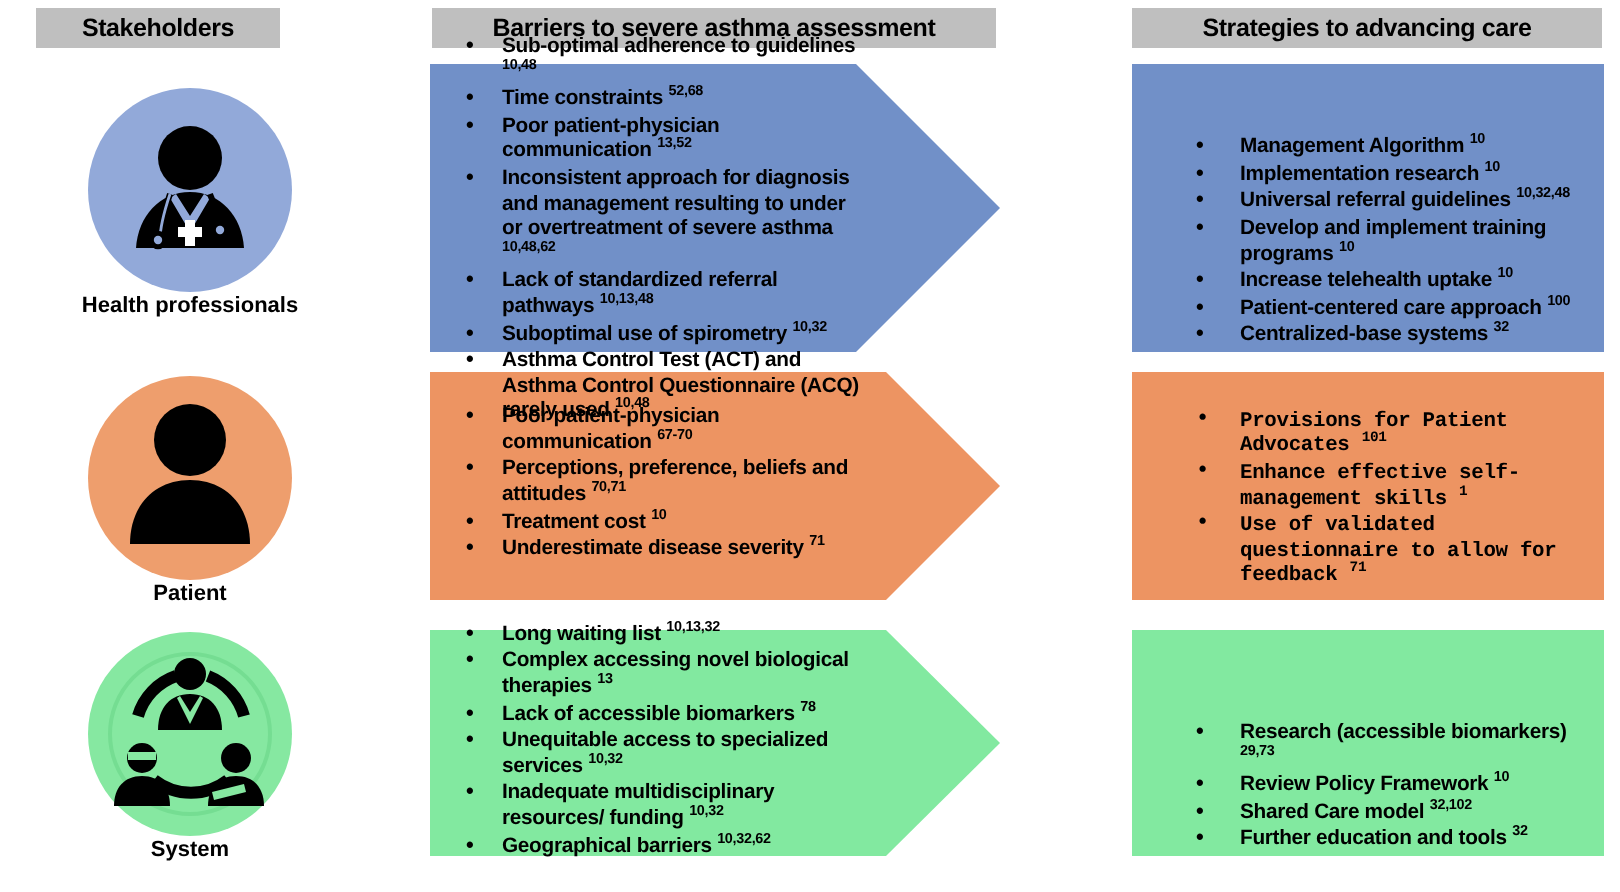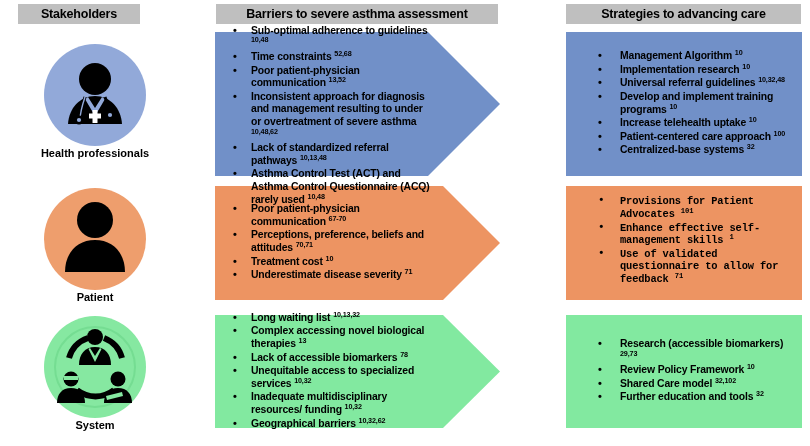--- a/index.html
+++ b/index.html
@@ -77,21 +77,21 @@
     padding-left: 14px;
     padding-right: 70px;
     width: 100%;
     box-sizing: border-box;
   }
 
   
   .rect-box {
     position: absolute;
     display: flex;
-    align-items: center;
+    align-items: flex-end;
   }
   .rect-content {
     position: relative;
     z-index: 2;
     padding-left: 24px;
     padding-right: 8px;
     width: 100%;
     box-sizing: border-box;
   }
 
@@ -197,20 +197,21 @@
     <svg class="arrow-shape" viewBox="0 0 285 144" preserveAspectRatio="none">
       <polygon points="0,0 213,0 285,72 213,144 0,144" fill="#7190c8"></polygon>
     </svg>
     <div class="arrow-content">
       <ul class="blist">
           <li><span>Sub-optimal adherence to guidelines </span><sup>10,48</sup></li>
           <li><span>Time constraints </span><sup>52,68</sup></li>
           <li><span>Poor patient-physician communication </span><sup>13,52</sup></li>
           <li><span>Inconsistent approach for diagnosis and management resulting to under or overtreatment  of severe asthma </span><sup>10,48,62</sup></li>
           <li><span>Lack of standardized referral pathways </span><sup>10,13,48</sup></li>
+          <li><span>Suboptimal use of spirometry </span><sup>10,32</sup></li>
           <li><span>Asthma Control Test  (ACT)  and Asthma Control Questionnaire (ACQ) rarely used </span><sup>10,48</sup></li>
         </ul>
     </div>
   </div>
 
   <div class="arrow-box" id="barrier-1" style="left:215px; top:186px; width:285px; height:114px;">
     <svg class="arrow-shape" viewBox="0 0 285 114" preserveAspectRatio="none">
       <polygon points="0,0 228,0 285,57 228,114 0,114" fill="#ed9462"></polygon>
     </svg>
     <div class="arrow-content">

